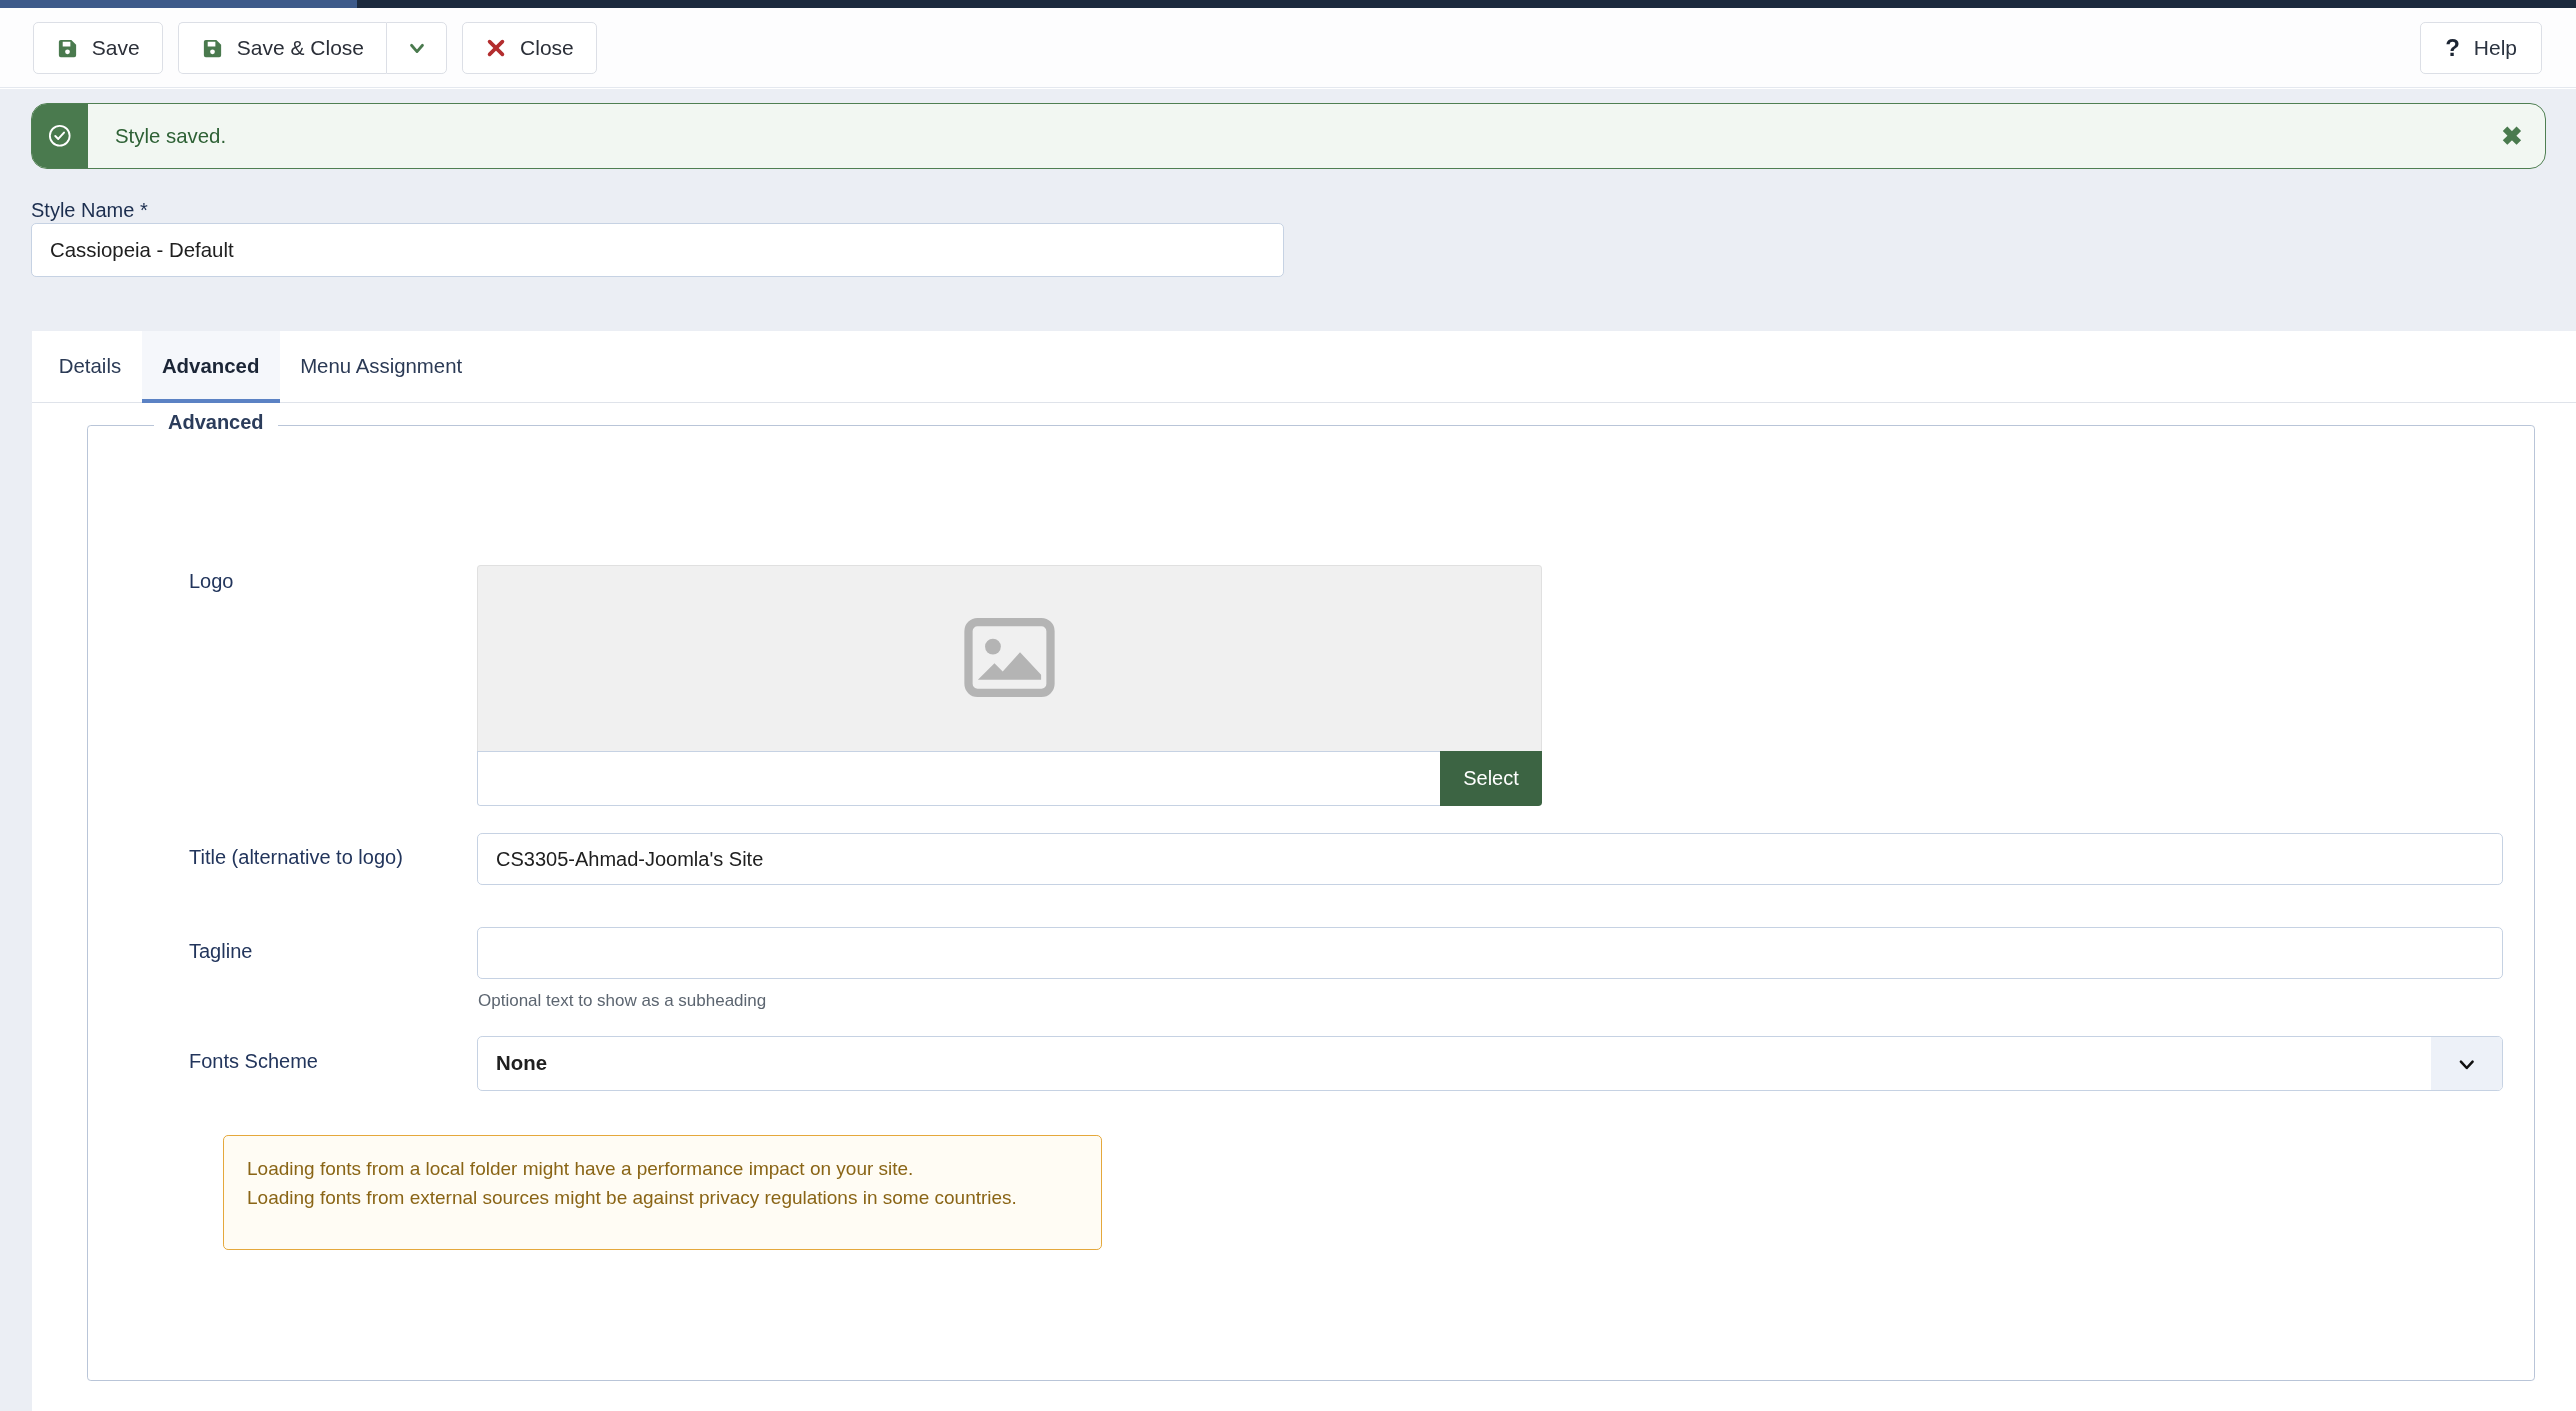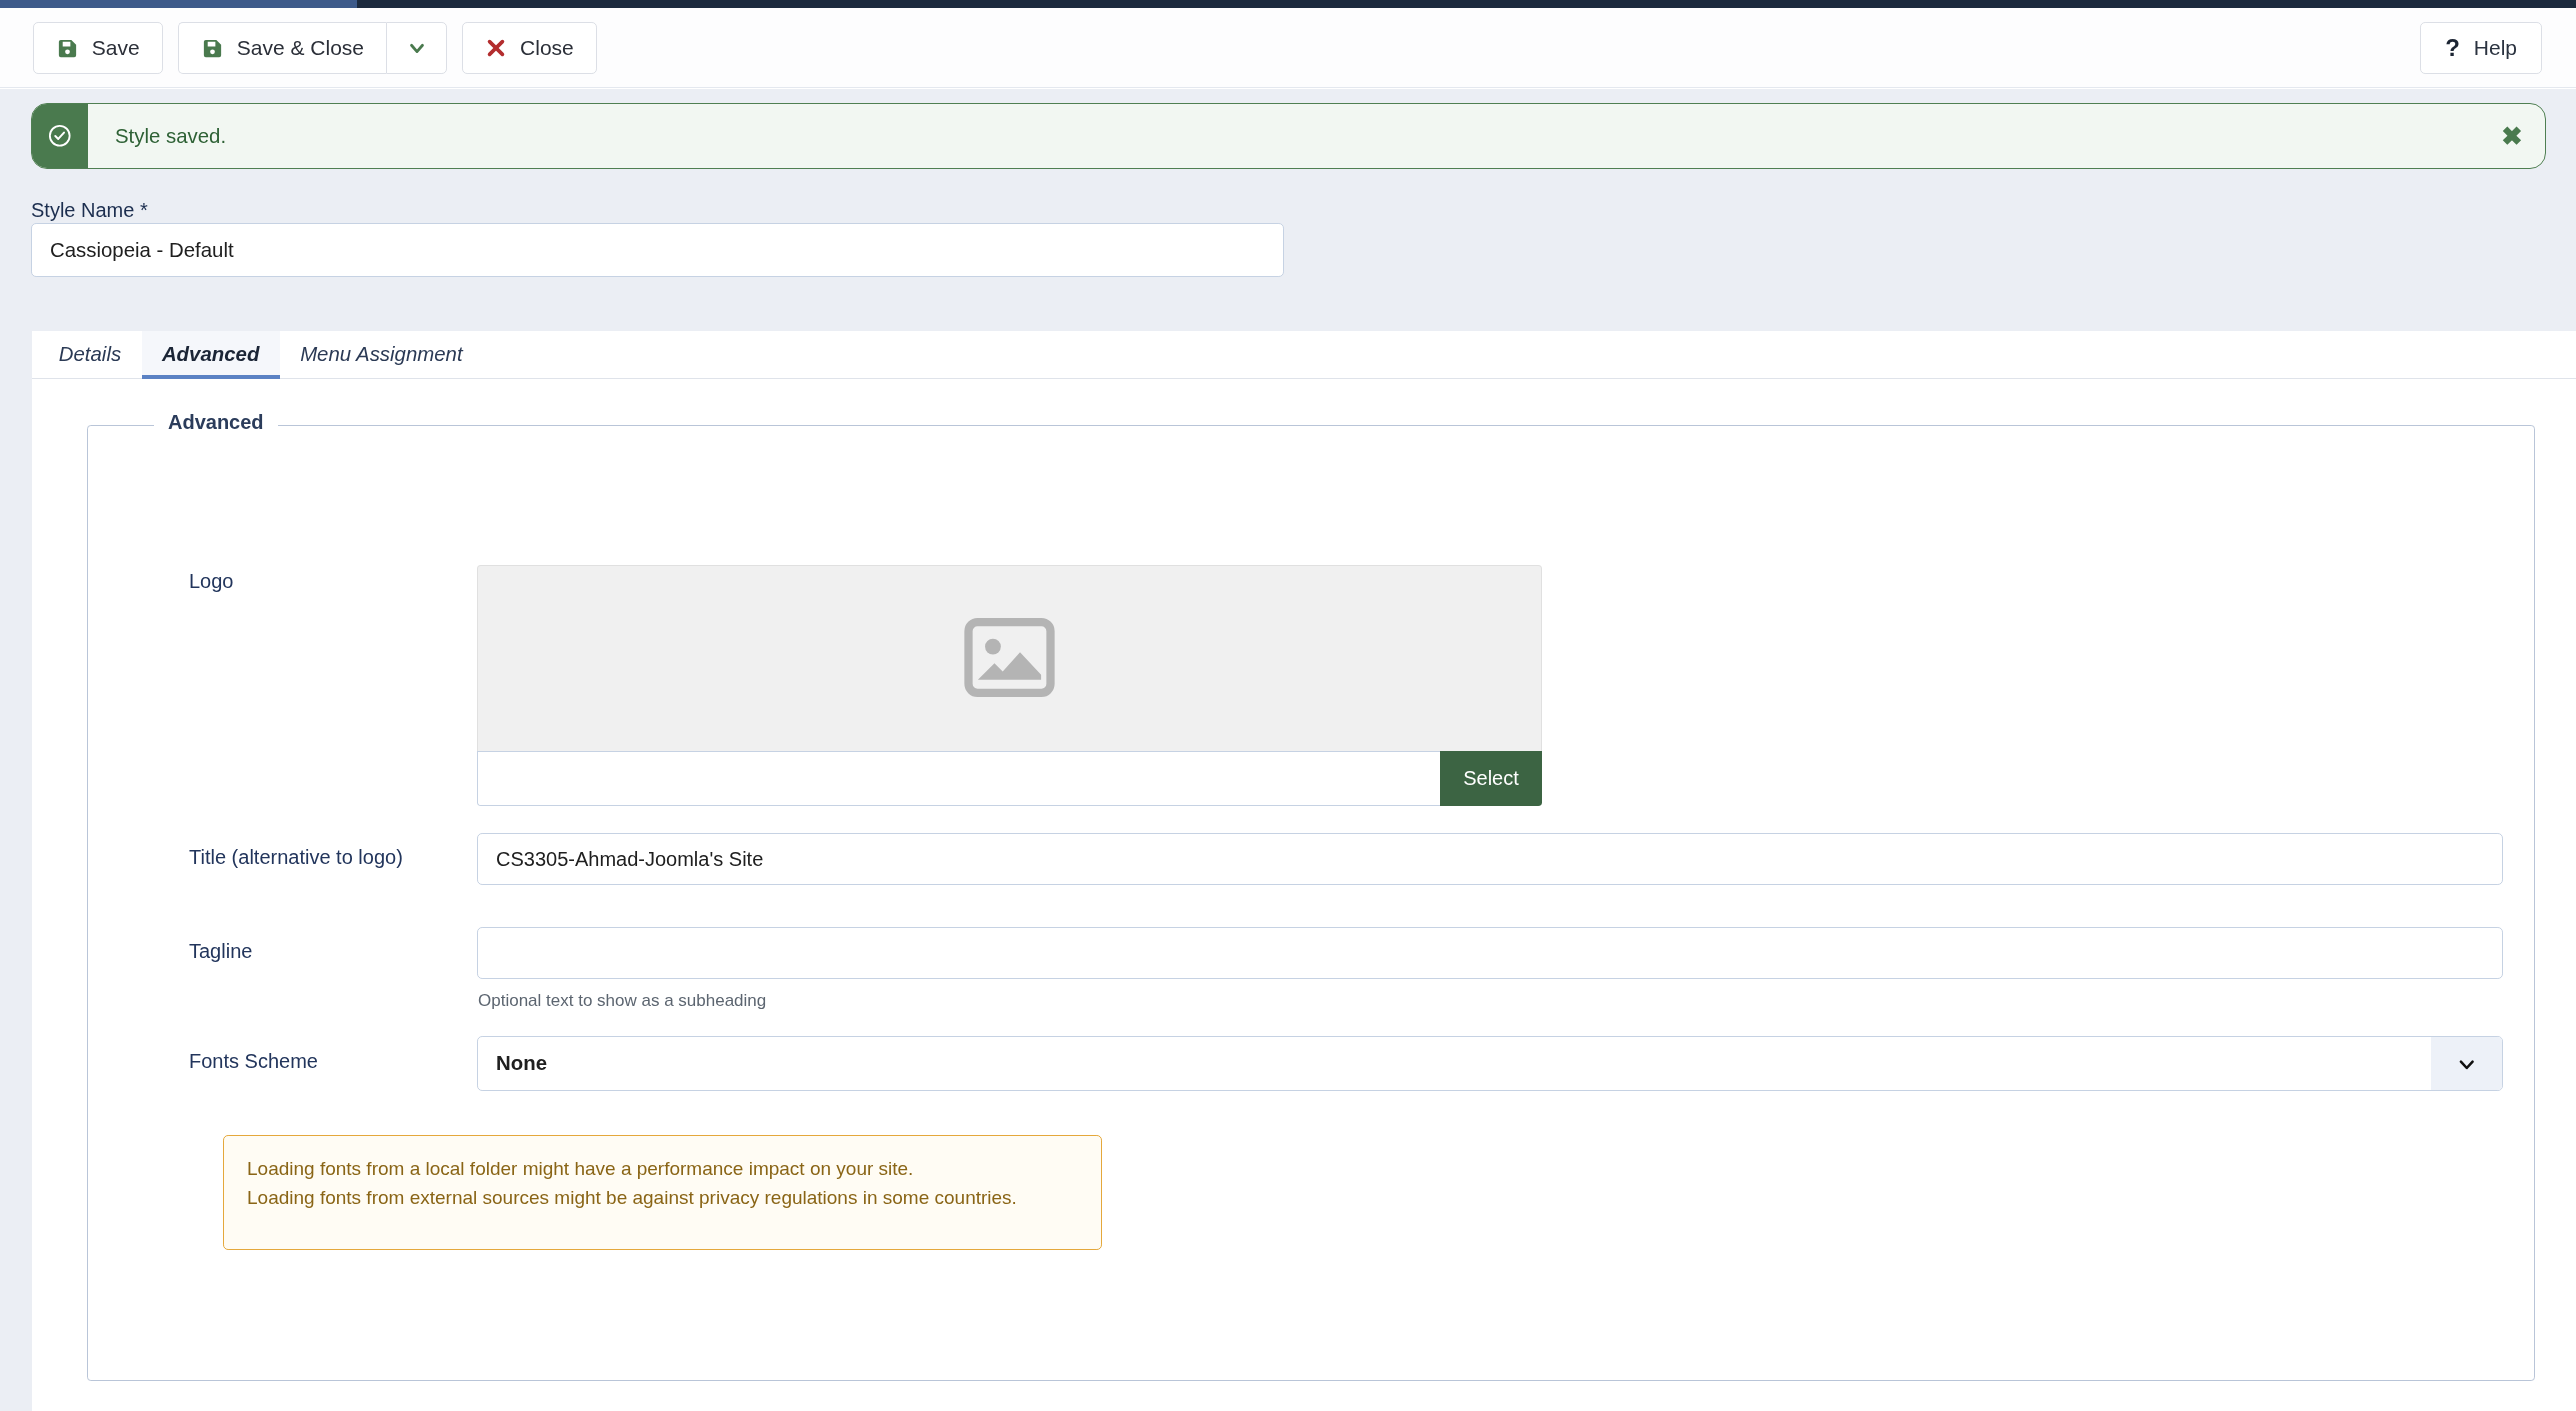--- a/index.html
+++ b/index.html
@@ -116,25 +116,24 @@
   
   .card {
     position: absolute; top: 242px; left: 32px;
     width: 2544px; height: 1080px;
     background: #ffffff;
   }
 
   
   .tabs {
     position: absolute; top: 0; left: 0;
-    width: 2544px; height: 48px;
+    width: 2544px; height: 72px;
     border-bottom: 1.3px solid #dfe3ea;
     display: flex; align-items: stretch;
     padding-left: 6.4px;
-    font-style: italic;
   }
   .tab {
     display: flex; align-items: center;
     padding: 0 20.4px;
     font-size: 20.4px; color: #2b3a55;
     position: relative;
   }
   .tab.active {
     background: #f5f7fb;
     font-weight: bold;

